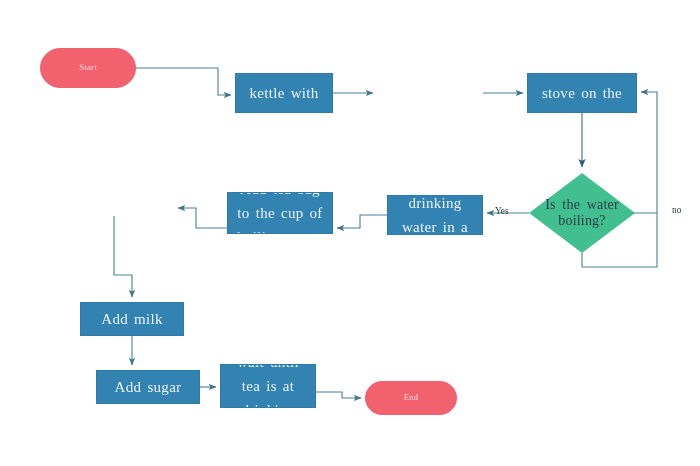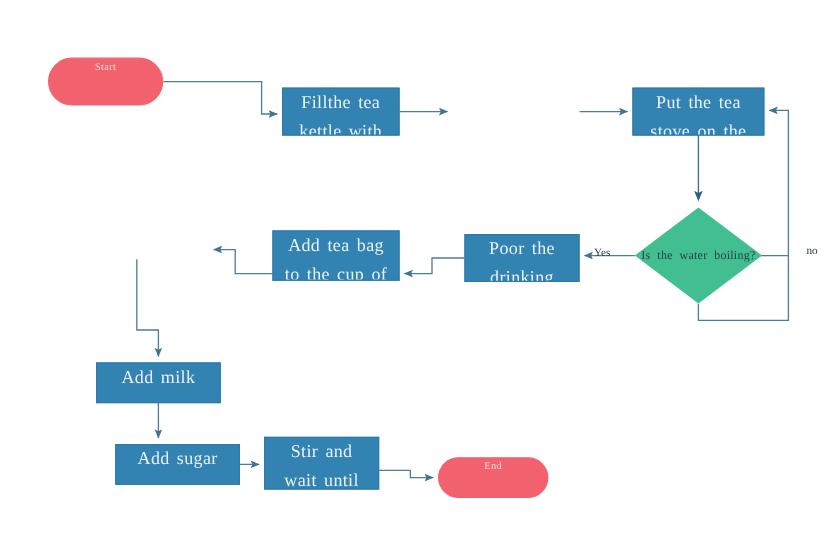--- a/index.html
+++ b/index.html
@@ -22,21 +22,21 @@
     position: absolute;
     left: 0;
     top: 0;
     width: 700px;
     height: 466px;
   }
   .node {
     position: absolute;
     box-sizing: border-box;
     display: flex;
-    align-items: flex-start;
+    align-items: center;
     justify-content: center;
     text-align: center;
     overflow: hidden;
     z-index: 2;
   }
   .node .label {
     width: 100%;
     padding: 0 6px;
     box-sizing: border-box;
     line-height: 1.62;
@@ -70,21 +70,21 @@
     position: absolute;
     left: 0;
     top: 0;
     width: 100%;
     height: 100%;
     display: flex;
     align-items: center;
     justify-content: center;
     text-align: center;
     color: #2c3e45;
-    font-size: 10px;
+    font-size: 14px;
     word-spacing: 3px;
     letter-spacing: 0.2px;
   }
   .edge-label {
     position: absolute;
     color: #2c3e45;
     font-size: 9.4px;
     z-index: 3;
     white-space: nowrap;
     font-family: "Liberation Serif", "DejaVu Serif", serif;

